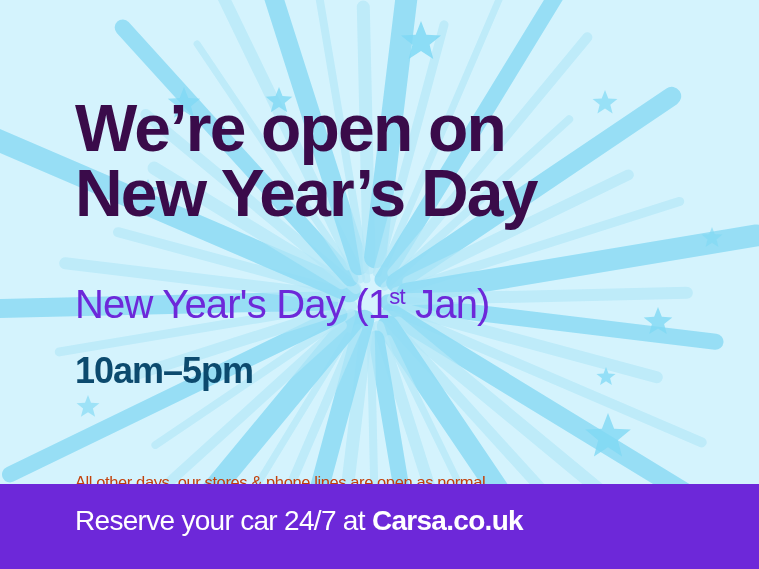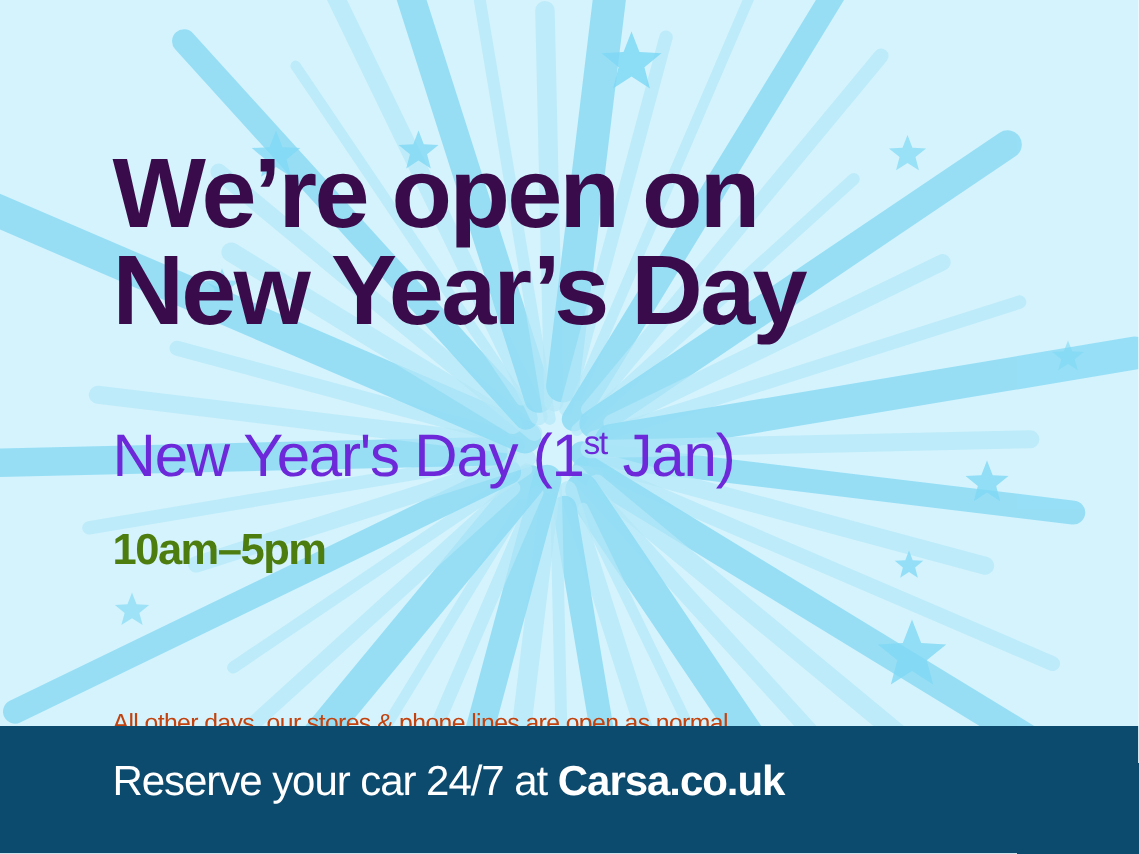--- a/index.html
+++ b/index.html
@@ -62,22 +62,22 @@
   .subhead sup {
     font-size: 0.55em;
     vertical-align: super;
     line-height: 0;
   }
 
   .hours {
     position: absolute;
     left: 75px;
     top: 352px;
-    color: #4d7c0f;
-    font-size: 29px;
+    color: #0c4a6e;
+    font-size: 36px;
     line-height: 1.05;
     font-weight: bold;
     letter-spacing: -1px;
     white-space: nowrap;
   }
 
   .fineprint {
     position: absolute;
     left: 75px;
     top: 429px;
@@ -89,21 +89,21 @@
     margin-top: 44px;
   }
 
   
   #footer-bar {
     position: absolute;
     left: 0;
     top: 484px;
     width: 759px;
     height: 85px;
-    background: #0c4a6e;
+    background: #6d28d9;
   }
   .footer-text {
     position: absolute;
     left: 75px;
     top: 21px;
     color: #ffffff;
     font-size: 28px;
     letter-spacing: -0.7px;
     white-space: nowrap;
     font-weight: normal;

